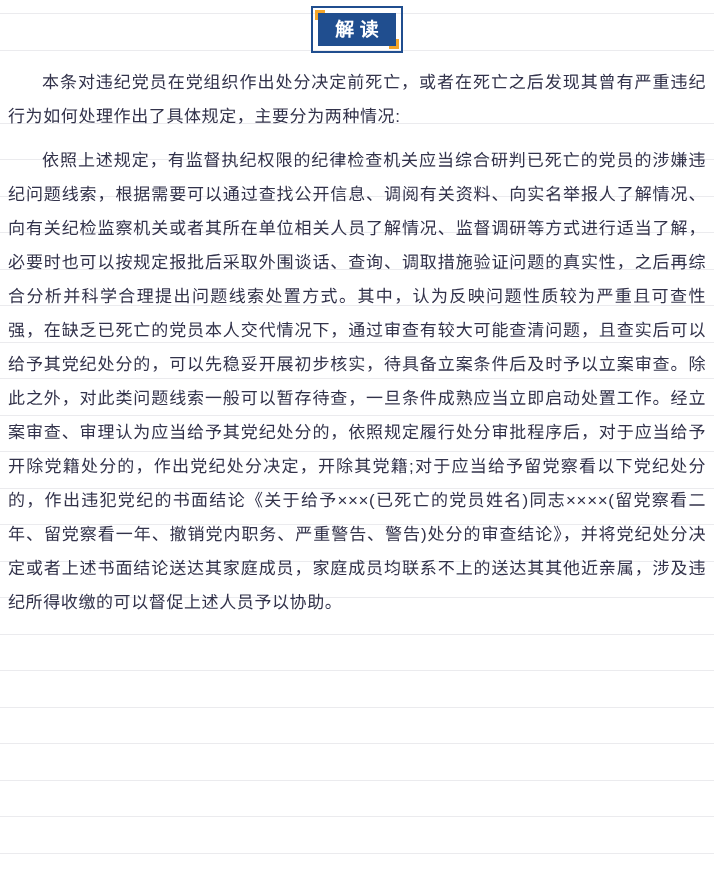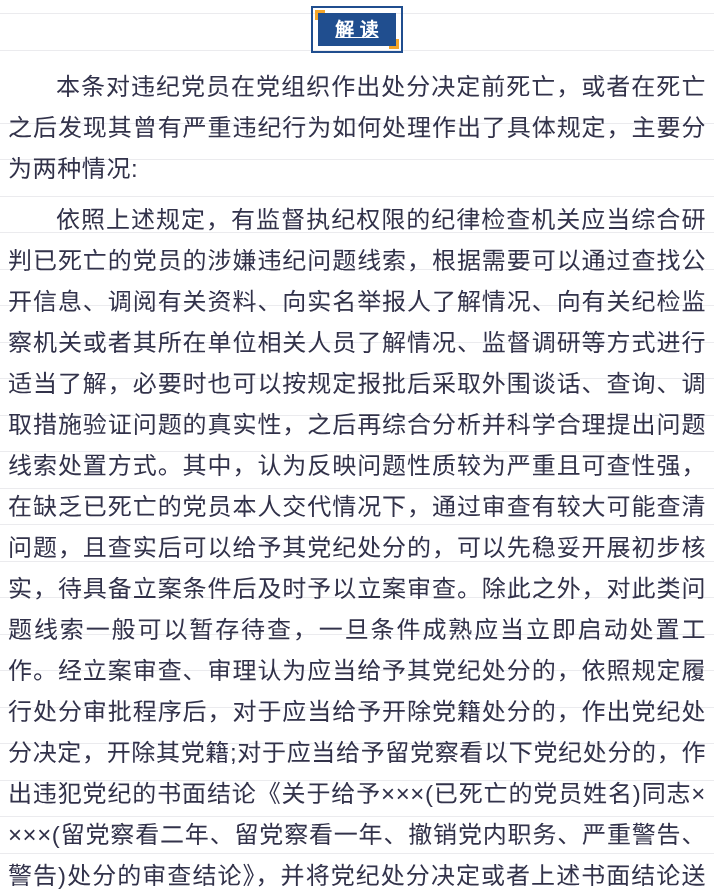--- a/index.html
+++ b/index.html
@@ -54,30 +54,29 @@
     position: relative;
     z-index: 1;
     display: block;
     background: var(--navy, #204e8f);
     color: #ffffff;
     font-size: 19px;
     font-weight: bold;
     line-height: 33px;
     padding: 0 17px;
     white-space: pre;
-    text-decoration: underline;
   }
   .content {
     padding: 13px 8px 0 8px;
   }
   .content p {
     margin: 0 0 10px 0;
     text-indent: 2em;
-    font-size: 24px;
-    line-height: 41px;
+    font-size: 17px;
+    line-height: 34px;
     letter-spacing: 0.6px;
     text-align: justify;
     text-justify: inter-ideograph;
     color: var(--ink, #32324a);
     word-break: break-all;
   }
   .content p:last-child { margin-bottom: 16px; }
 </style>
 </head>
 <body>

